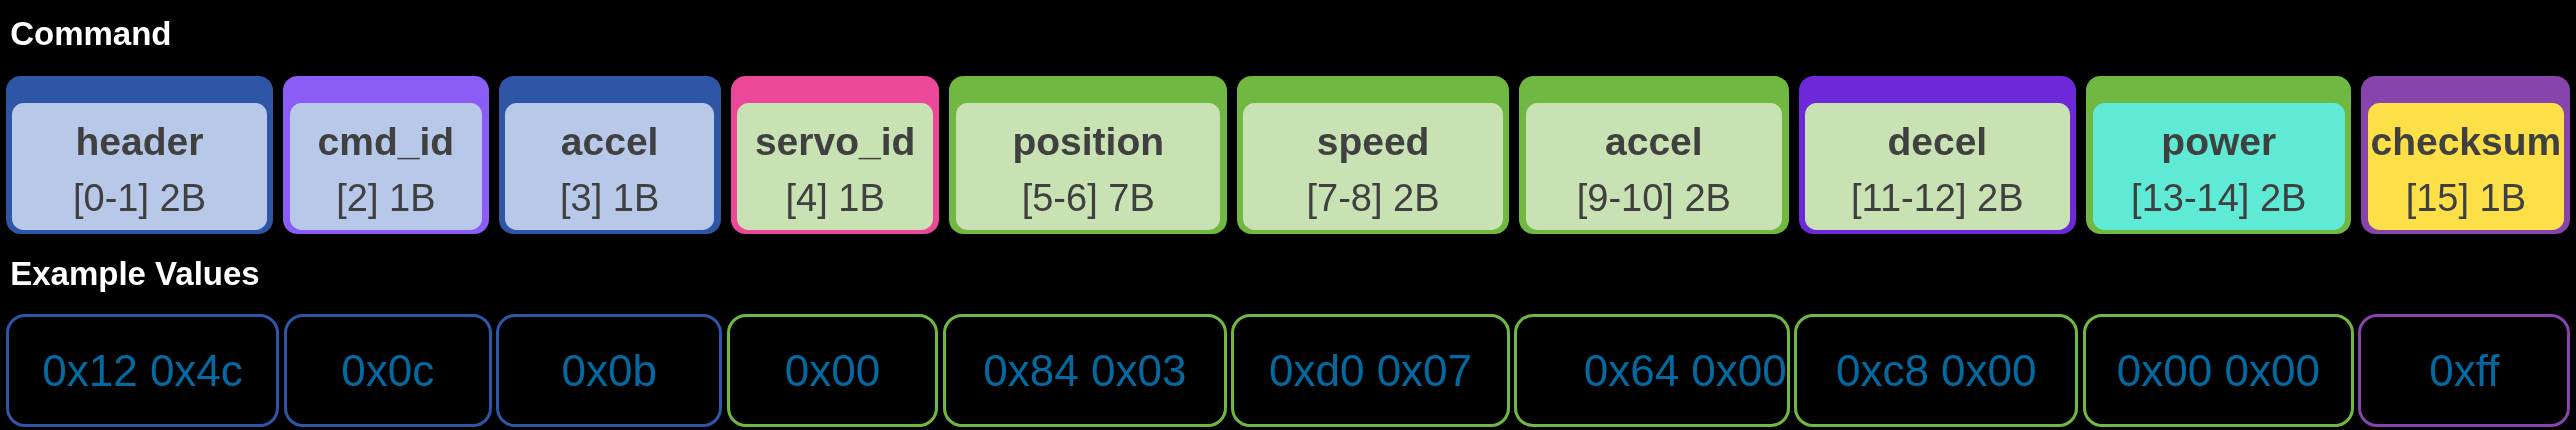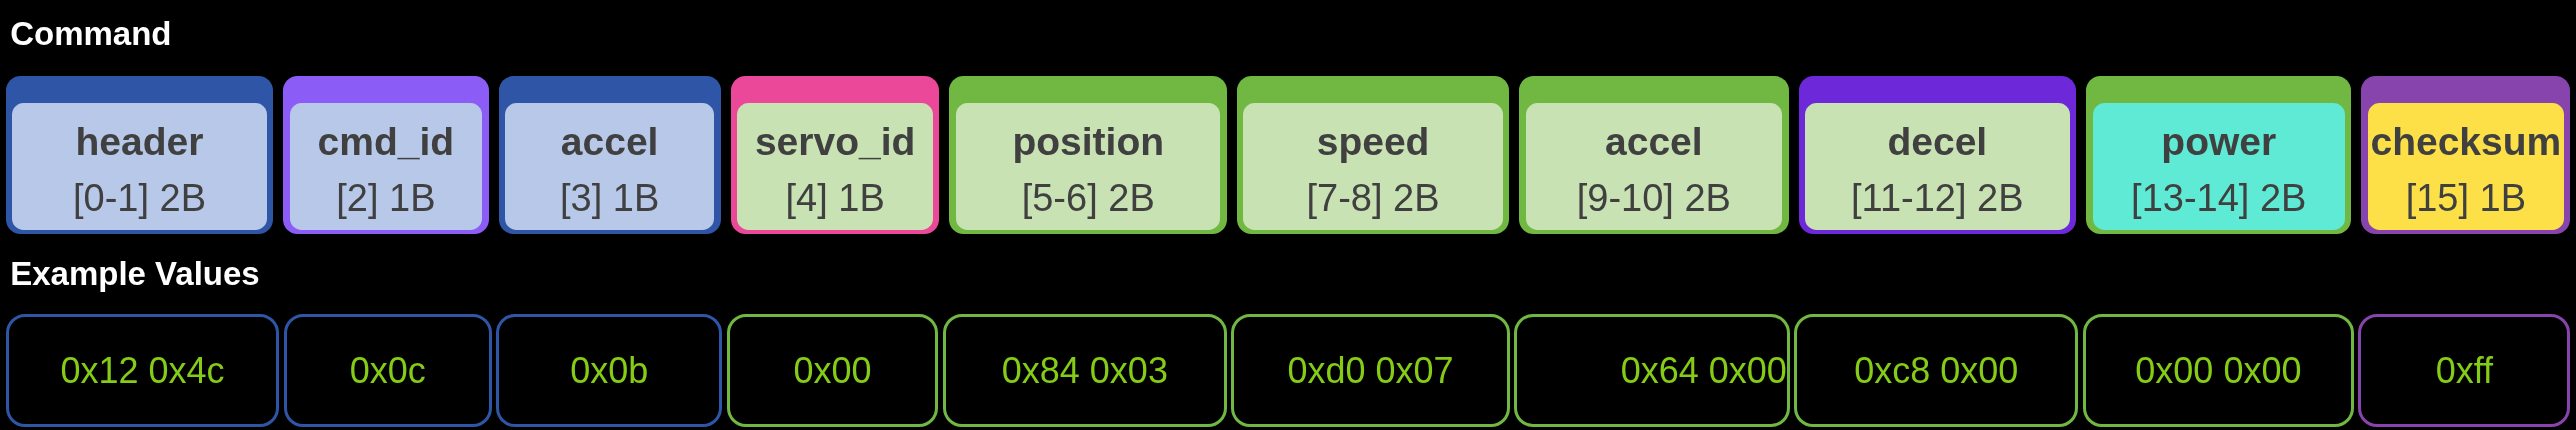--- a/index.html
+++ b/index.html
@@ -74,22 +74,22 @@
     flex-basis: 0;
     min-width: 0;
     background: #000000;
     border: 3.6px solid #888888;
     border-radius: 19px;
     display: flex;
     align-items: center;
     justify-content: center;
   }
   .value-text {
-    color: #84cc16;
-    font-size: 36px;
+    color: #0369a1;
+    font-size: 44px;
     white-space: nowrap;
   }
 </style>
 </head>
 <body>
 
 <div class="canvas">
   <div class="section-title title1">Command</div>
 
   <div class="fields-row" id="fields-row">
@@ -113,21 +113,21 @@
       </div>
       <div class="field" style="background: #ec4899; flex-grow: 290;">
         <div class="field-body" style="background: rgb(200, 226, 179);">
           <div class="field-name">servo_id</div>
           <div class="field-bytes">[4] 1B</div>
         </div>
       </div>
       <div class="field" style="background: rgb(113, 184, 67); flex-grow: 392;">
         <div class="field-body" style="background: rgb(200, 226, 179);">
           <div class="field-name">position</div>
-          <div class="field-bytes">[5-6] 2B</div>
+          <div class="field-bytes">[5-6] 7B</div>
         </div>
       </div>
       <div class="field" style="background: rgb(113, 184, 67); flex-grow: 384;">
         <div class="field-body" style="background: rgb(200, 226, 179);">
           <div class="field-name">speed</div>
           <div class="field-bytes">[7-8] 2B</div>
         </div>
       </div>
       <div class="field" style="background: rgb(113, 184, 67); flex-grow: 380;">
         <div class="field-body" style="background: rgb(200, 226, 179);">

